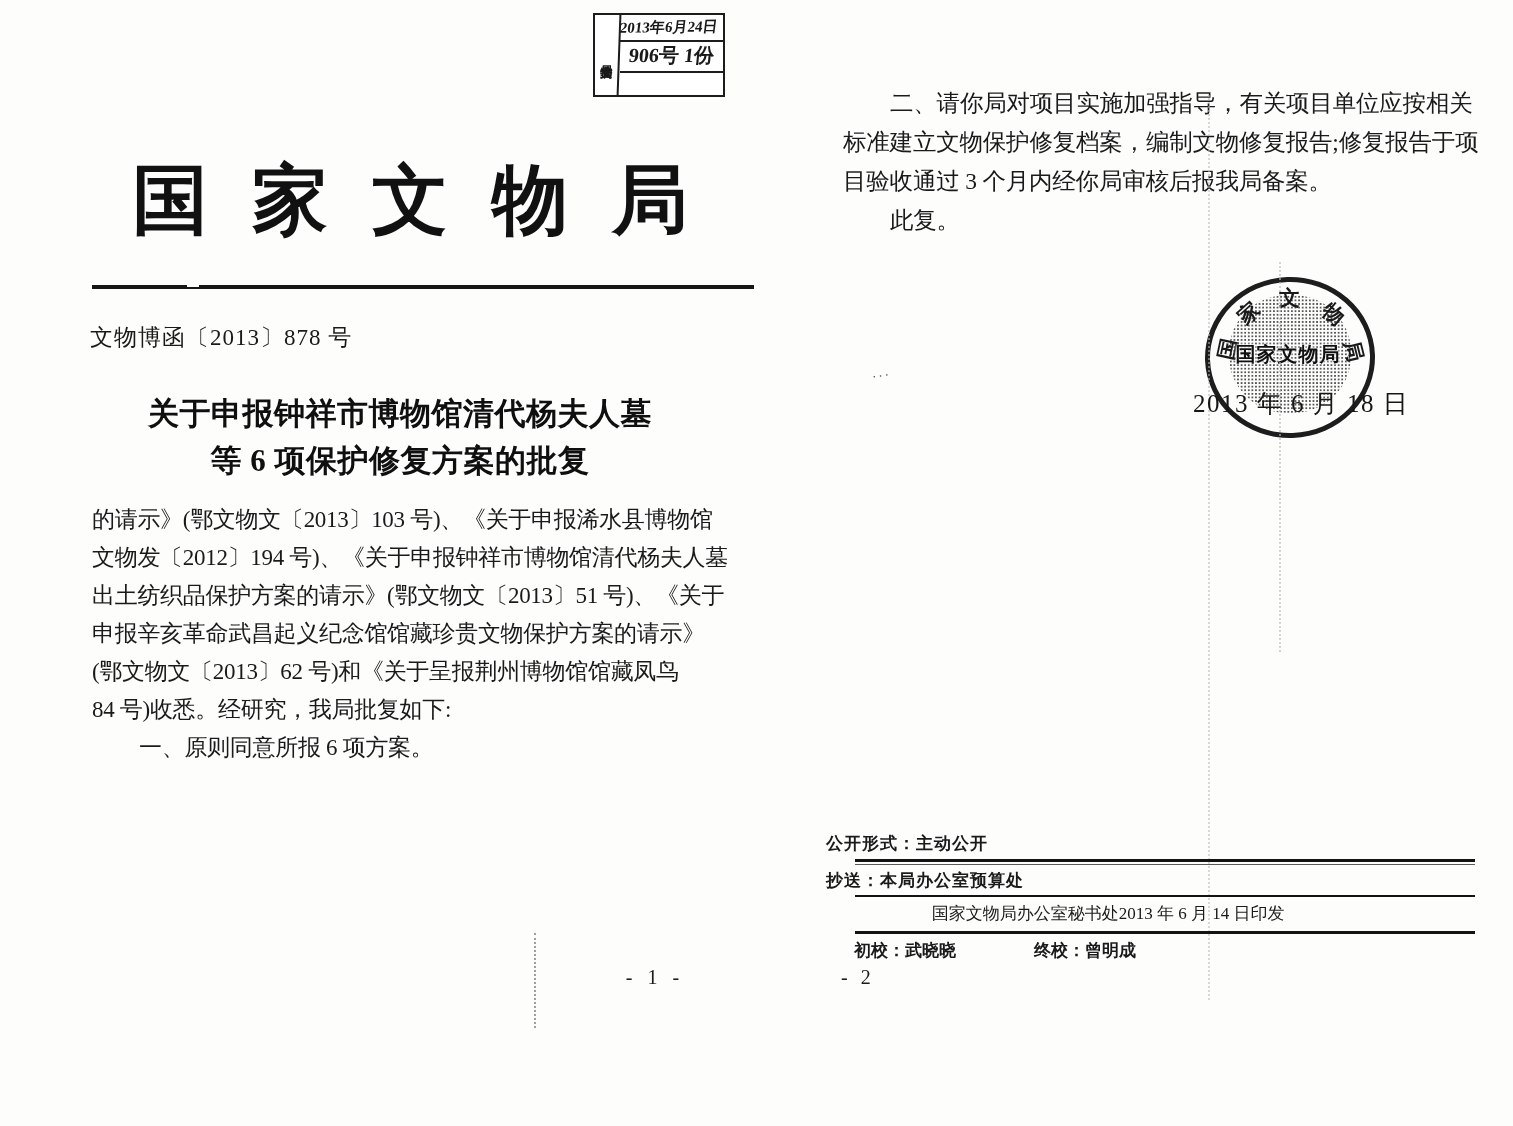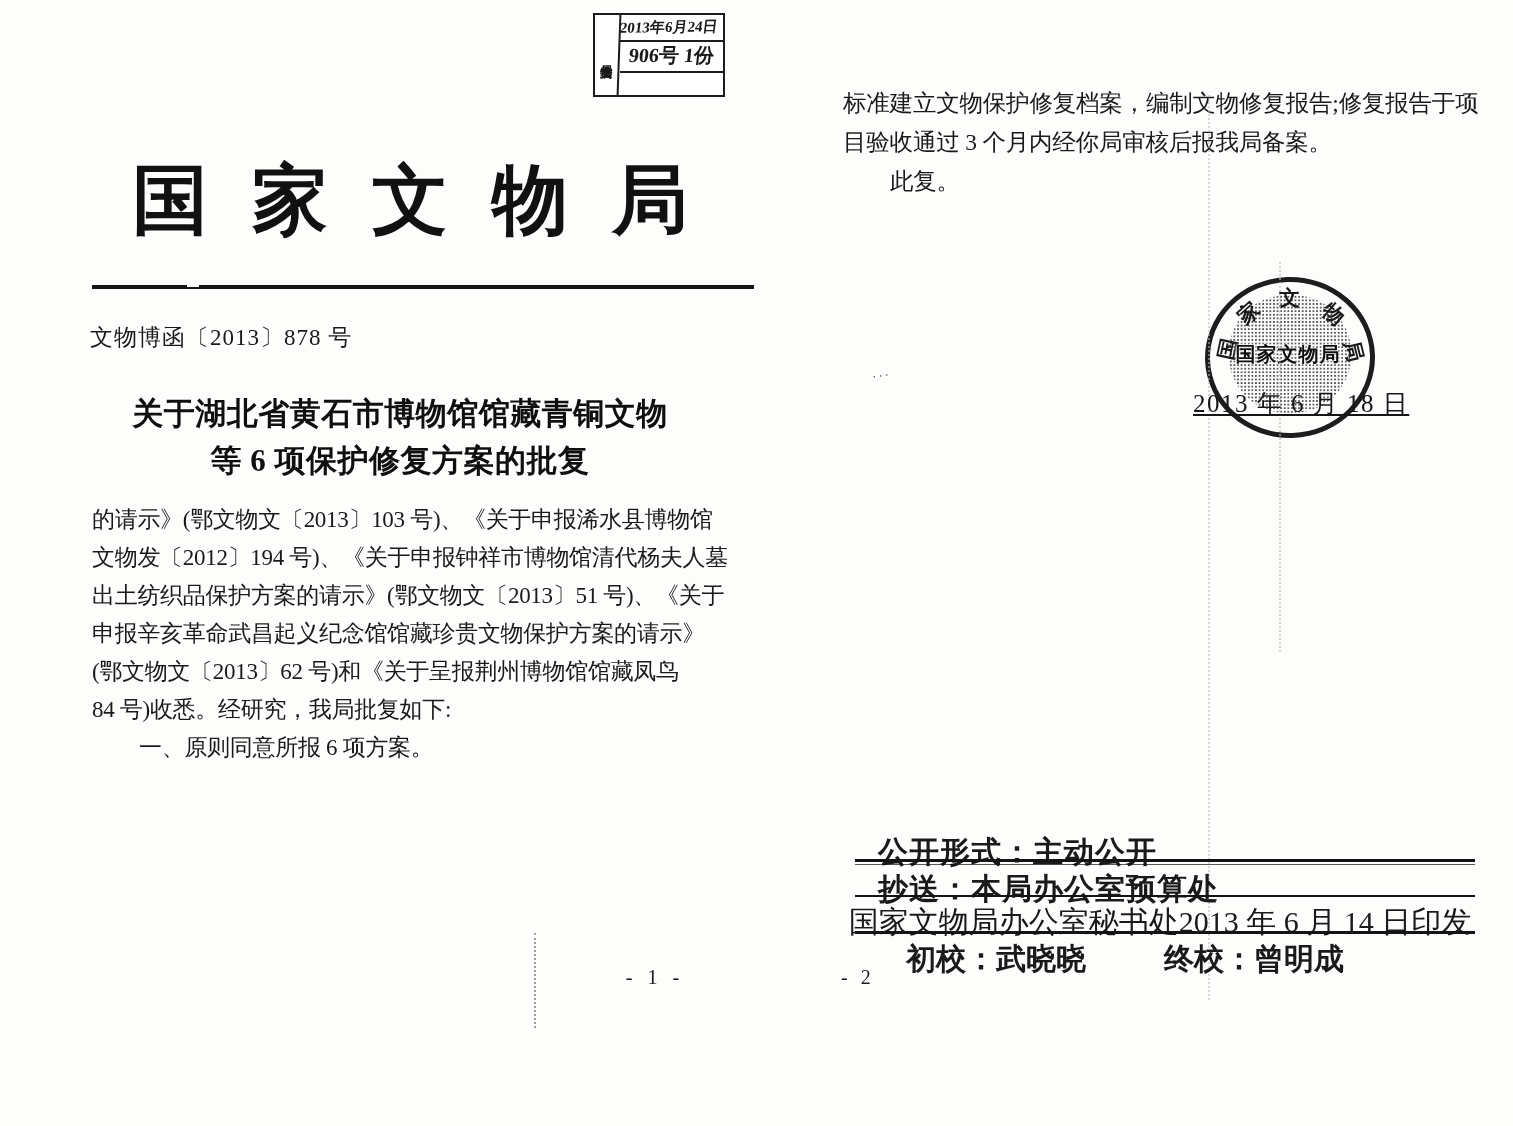--- a/index.html
+++ b/index.html
@@ -79,24 +79,24 @@
   .seal .c2{left:74px;top:7px;}
   .seal .c3{left:118px;top:23px;transform:rotate(40deg);}
   .seal .c4{left:138px;top:60px;transform:rotate(76deg);}
   .seal .center-text{
     position:absolute;left:0;top:64px;width:166px;text-align:center;
     font-size:20px;font-weight:bold;letter-spacing:1px;color:#101010;
     text-shadow:0 0 3px #fdfdfc,0 0 3px #fdfdfc;
   }
   .seal-date{
     position:absolute;left:1193px;top:387px;width:230px;
-    font-size:25px;letter-spacing:1.5px;white-space:nowrap;color:#161616;z-index:5;text-decoration:underline;
+    font-size:25px;letter-spacing:1.5px;white-space:nowrap;color:#161616;z-index:5;
   }
   
-  .footer-row{position:absolute;left:878px;width:616px;font-size:30px;white-space:nowrap;}
+  .footer-row{position:absolute;left:826px;width:616px;font-size:17px;white-space:nowrap;}
   .fr1{top:832px;font-weight:bold;letter-spacing:1px;}
   .fr2{top:869px;font-weight:600;letter-spacing:1px;}
   .fr3{top:902px;display:flex;justify-content:center;box-sizing:border-box;padding-right:52px;font-weight:500;}
   .fr4{top:939px;padding-left:28px;box-sizing:border-box;font-weight:600;}
   .fr4 .gap{display:inline-block;width:78px;}
   .frule{position:absolute;left:855px;width:620px;background:#141414;}
   .rl1{top:859px;height:3px;}
   .rl1b{top:864px;height:1px;opacity:.7;}
   .rl2{top:895px;height:2px;}
   .rl3{top:931px;height:3px;}
@@ -114,36 +114,37 @@
       <div class="stamp-row r3"></div>
     </div>
   </div>
 
   <div class="agency-title">国家文物局</div>
   <div class="head-rule">
       <span class="notch"></span>
     </div>
   <div class="doc-number">文物博函〔2013〕878 号</div>
   <div class="doc-title">
-    <div>关于湖北省黄石市博物馆馆藏青铜文物</div>
+    <div>关于申报钟祥市博物馆清代杨夫人墓</div>
     <div>等 6 项保护修复方案的批复</div>
   </div>
   <div class="body-left">
       <div class="line">的请示》(鄂文物文〔2013〕103 号)、《关于申报浠水县博物馆</div>
       <div class="line">文物发〔2012〕194 号)、《关于申报钟祥市博物馆清代杨夫人墓</div>
       <div class="line">出土纺织品保护方案的请示》(鄂文物文〔2013〕51 号)、《关于</div>
       <div class="line">申报辛亥革命武昌起义纪念馆馆藏珍贵文物保护方案的请示》</div>
       <div class="line">(鄂文物文〔2013〕62 号)和《关于呈报荆州博物馆馆藏凤鸟</div>
       <div class="line">84 号)收悉。经研究，我局批复如下:</div>
       <div class="line indent">一、原则同意所报 6 项方案。</div>
     </div>
   <div class="fold f1"></div>
   <div class="pg-num-left">- 1 -</div>
 
   <div class="body-right">
+      <div class="line indent">二、请你局对项目实施加强指导，有关项目单位应按相关</div>
       <div class="line">标准建立文物保护修复档案，编制文物修复报告;修复报告于项</div>
       <div class="line">目验收通过 3 个月内经你局审核后报我局备案。</div>
       <div class="line indent">此复。</div>
     </div>
   <div class="speck">···</div>
 
   <div class="seal">
     <div class="ring"></div>
     <div class="emblem"></div>
     <span class="arc-char c0">国</span>

